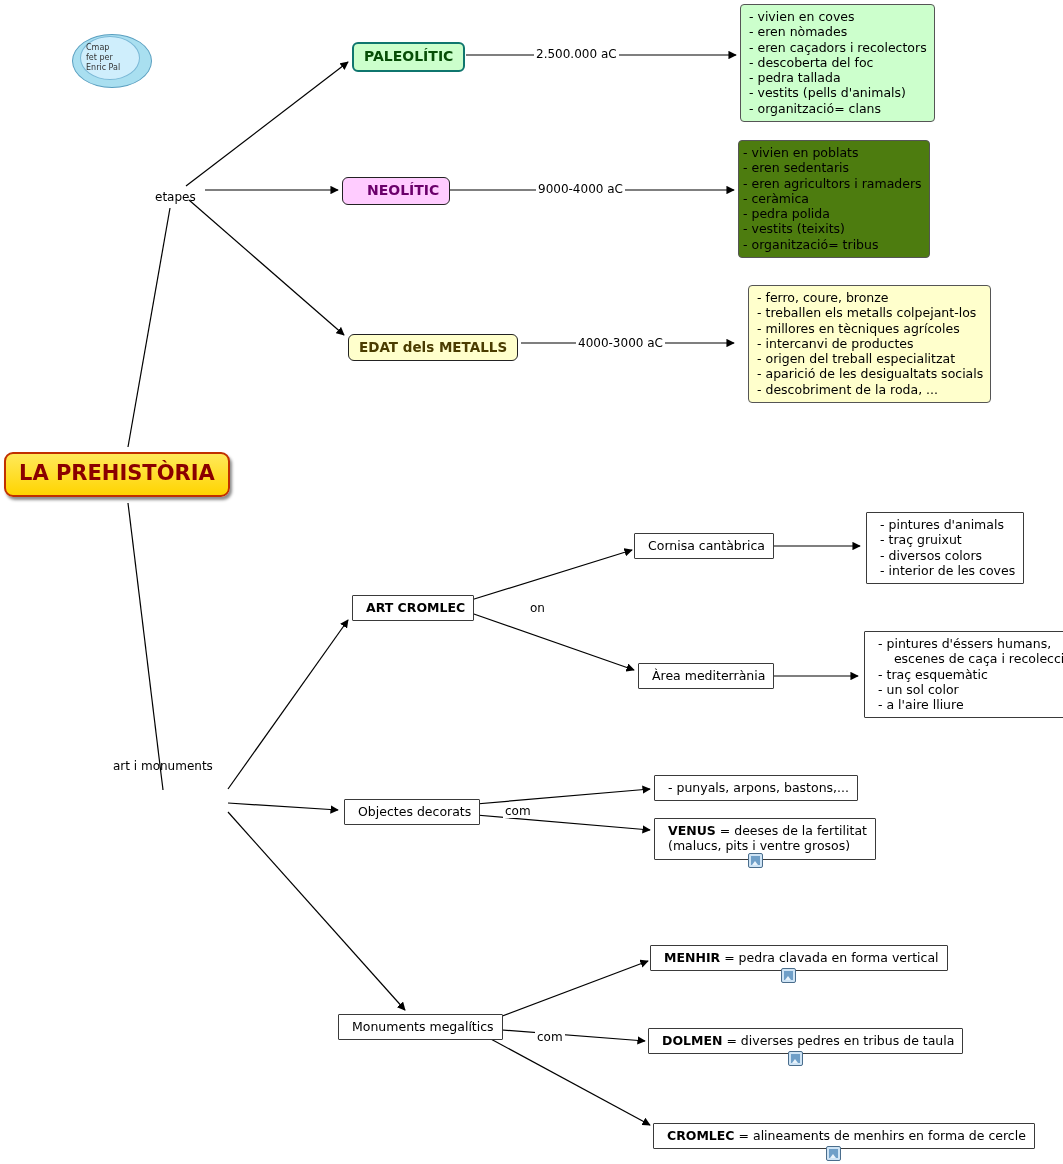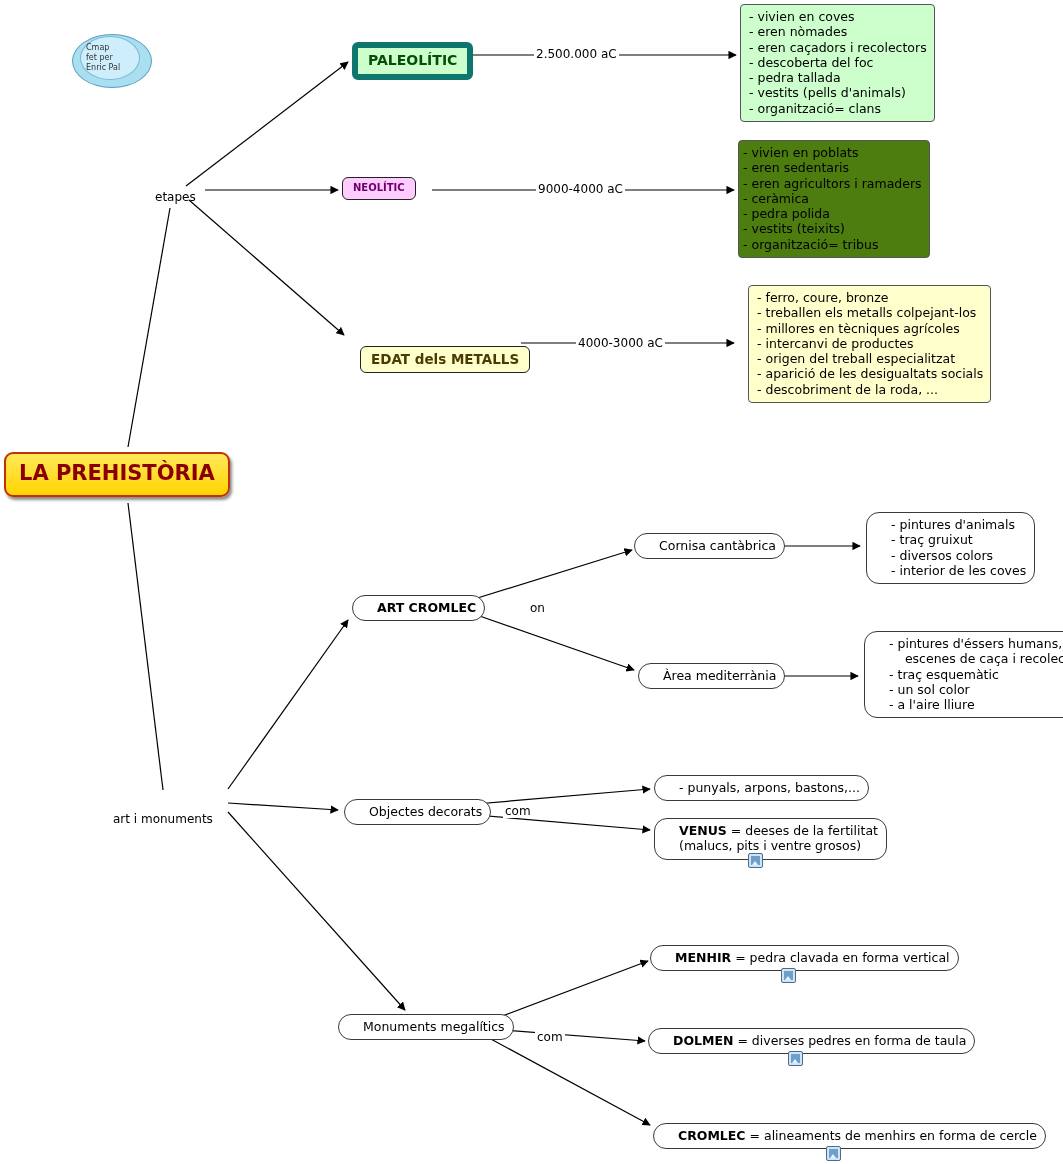--- a/index.html
+++ b/index.html
@@ -52,55 +52,55 @@
     background: transparent;
     border: none;
     font-size: 12px;
     padding: 0;
     text-align: center;
   }
   
   .wbox {
     background: #ffffff;
     border: 1px solid #3a3a3a;
-    border-radius: 13px;
-    padding: 4px 8px 5px 24px;
+    border-radius: 1px;
+    padding: 4px 8px 5px 13px;
   }
   .wbox.bold {
     font-weight: bold;
   }
   
   .green {
     background: #ccffcc;
     border: 1px solid #555;
     border-radius: 4px;
     padding: 4px 7px 5px 8px;
   }
   .greenlbl {
     background: #ccffcc;
-    border: 6px solid #0f766e;
+    border: 2px solid #0f766e;
     border-radius: 6px;
     padding: 4px 10px 5px 10px;
     font-weight: bold;
     font-size: 14px;
     color: #064d06;
   }
   .pink {
     background: #4d7c0f;
     border: 1px solid #555;
     border-radius: 4px;
     padding: 4px 7px 5px 4px;
   }
   .pinklbl {
     background: #ffccff;
     border: 1px solid #222;
     border-radius: 6px;
-    padding: 4px 10px 5px 10px;
-    font-weight: bold;
-    font-size: 10px;
+    padding: 4px 10px 5px 24px;
+    font-weight: bold;
+    font-size: 14px;
     color: #6b006b;
   }
   .yellow {
     background: #ffffcc;
     border: 1px solid #555;
     border-radius: 4px;
     padding: 4px 7px 5px 8px;
   }
   .yellowlbl {
     background: #ffffcc;
@@ -241,27 +241,27 @@
     <div class="ell2"></div>
     <div class="txt">Cmap
 fet per
 Enric Pal</div>
   </div>
 
   <div class="node root" style="left:4px; top:452px;">LA PREHISTÒRIA</div>
 
   <div class="node plain" style="left:155px; top:190px;">etapes</div>
 
-  <div class="node plain" style="left:113px; top:812px;">art i monuments</div>
+  <div class="node plain" style="left:113px; top:759px;">art i monuments</div>
 
   <div class="node greenlbl" style="left:352px; top:42px;">PALEOLÍTIC</div>
 
   <div class="node pinklbl" style="left:342px; top:177px;">NEOLÍTIC</div>
 
-  <div class="node yellowlbl" style="left:348px; top:346px;margin-left:12px;">EDAT dels METALLS</div>
+  <div class="node yellowlbl" style="left:348px; top:334px;">EDAT dels METALLS</div>
 
   <div class="node green" style="left:740px; top:4px;">- vivien en coves
 - eren nòmades
 - eren caçadors i recolectors
 - descoberta del foc
 - pedra tallada
 - vestits (pells d'animals)
 - organització= clans</div>
 
   <div class="node pink" style="left:738px; top:140px;">- vivien en poblats
@@ -315,19 +315,19 @@
   <div class="node wbox" style="left:654px; top:775px;">- punyals, arpons, bastons,...</div>
   <div class="picicon" style="left:748px; top:853px;"></div>
 
   <div class="node wbox" style="left:338px; top:1014px;">Monuments megalítics</div>
 
   <div class="edgelabel" style="left:535px; top:1030px;">com</div>
 
   <div class="node wbox" style="left:650px; top:945px;"><span class="bold-seg">MENHIR</span><span> = pedra clavada en forma vertical</span></div>
   <div class="picicon" style="left:781px; top:968px;"></div>
 
-  <div class="node wbox" style="left:648px; top:1028px;"><span class="bold-seg">DOLMEN</span><span> = diverses pedres en forma de taula</span></div>
+  <div class="node wbox" style="left:648px; top:1028px;"><span class="bold-seg">DOLMEN</span><span> = diverses pedres en tribus de taula</span></div>
   <div class="picicon" style="left:788px; top:1051px;"></div>
 
   <div class="node wbox" style="left:653px; top:1123px;"><span class="bold-seg">CROMLEC</span><span> = alineaments de menhirs en forma de cercle</span></div>
   <div class="picicon" style="left:826px; top:1146px;"></div>
 
 </div>
 
 </body></html>

